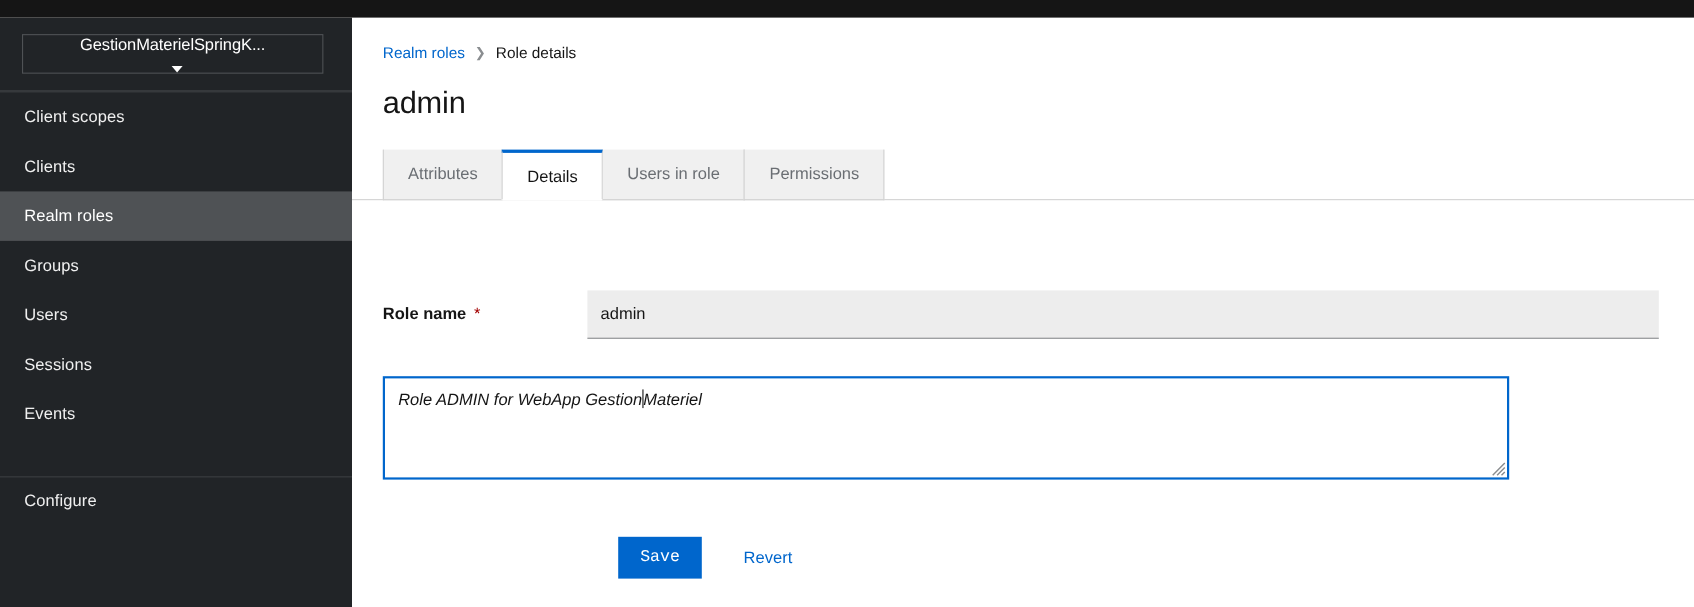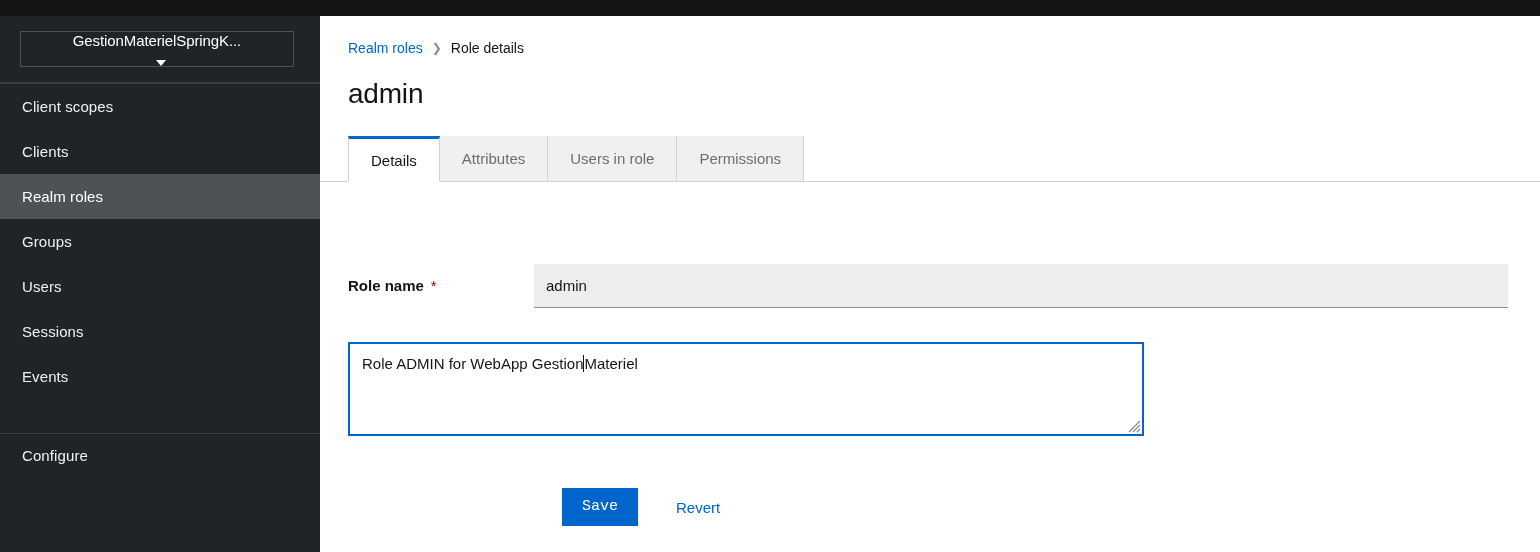--- a/index.html
+++ b/index.html
@@ -220,22 +220,23 @@
     color: #151515;
     padding: 0 12px;
     font-family: "Liberation Sans", sans-serif;
     line-height: 44px;
     display: flex;
     align-items: center;
   }
 
   .textarea-wrap {
     position: relative;
-    width: 796px;
+    width: 1024px;
     height: 94px;
+    font-style: italic;
   }
   .textarea-box {
     position: absolute;
     inset: 0;
     border: 2px solid #06c;
     background: #fff;
     padding: 10px 12px;
     font-size: 15px;
     color: #151515;
     line-height: 20px;
@@ -341,25 +342,25 @@
 
     <div class="breadcrumb">
       <span class="breadcrumb-link">Realm roles</span>
       <span class="breadcrumb-sep">❯</span>
       <span class="breadcrumb-current">Role details</span>
     </div>
 
     <div class="page-title">admin</div>
 
     <div class="tabs">
+      <div class="tab">
+        <span>Attributes</span>
+      </div>
       <div class="tab active">
         <span>Details</span>
-      </div>
-      <div class="tab">
-        <span>Attributes</span>
       </div>
       <div class="tab">
         <span>Users in role</span>
       </div>
       <div class="tab">
         <span>Permissions</span>
       </div>
     </div>
 
     <div class="form">

